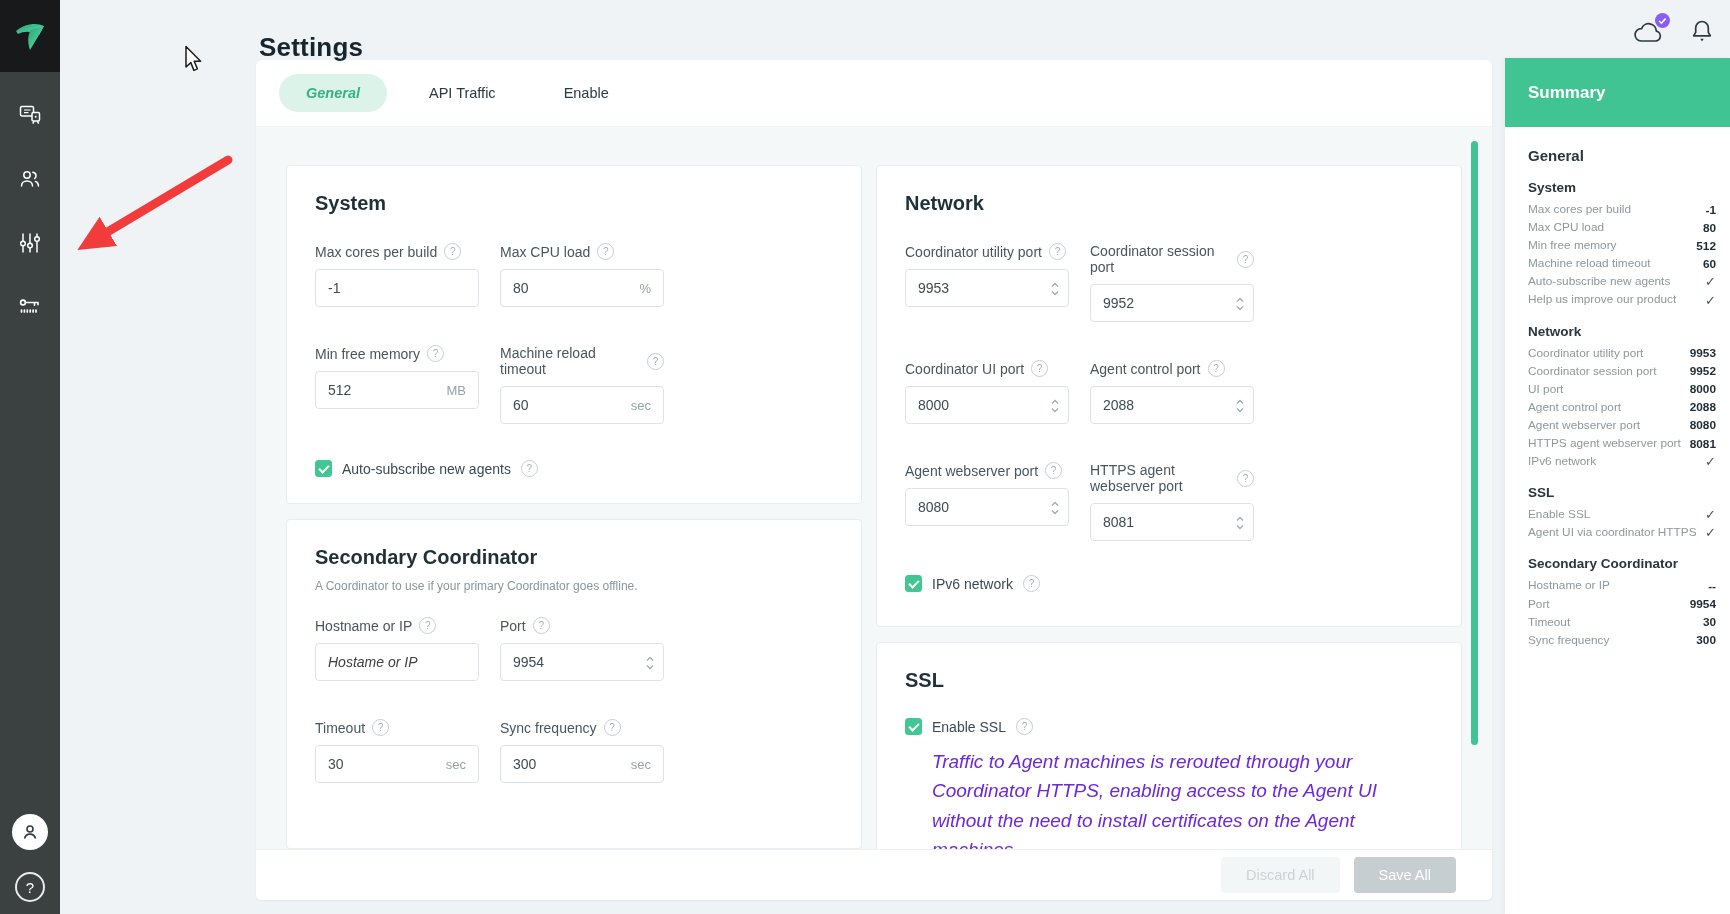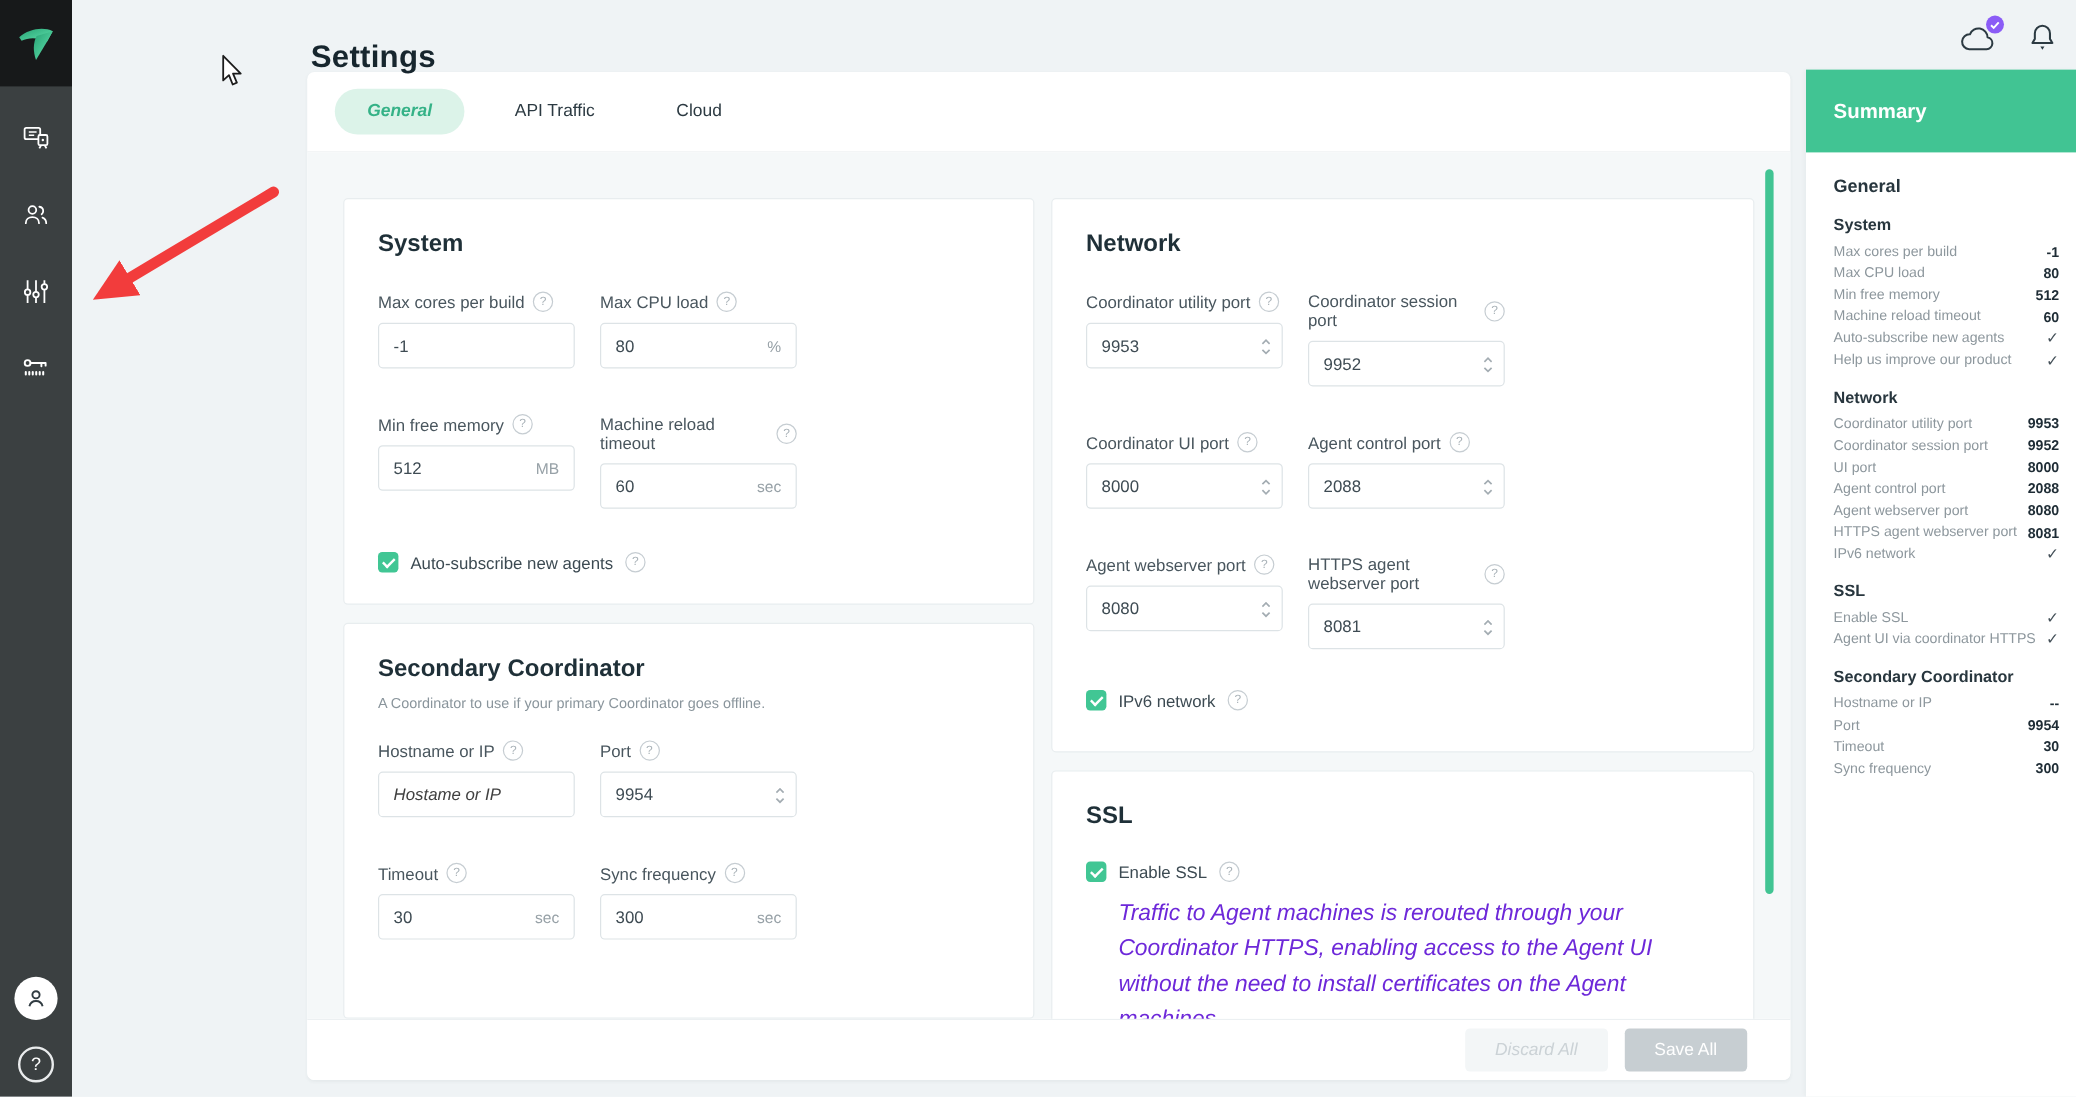--- a/index.html
+++ b/index.html
@@ -47,21 +47,21 @@
   .checkrow{display:flex;align-items:center;gap:10px;font-size:14px;color:#3C4A52;}
   .checkbox{width:17px;height:17px;background:#41C694;border-radius:3.5px;position:relative;flex:none;cursor:pointer;}
   .checkbox::after{content:"";position:absolute;left:4px;top:4.5px;width:8px;height:4px;
                    border-left:2px solid #fff;border-bottom:2px solid #fff;transform:rotate(-45deg);}
   .ssl-sub{margin:14px 0 0 27px;}
   .ssl-desc{margin:12px 0 4px 27px;font-size:19px;color:#6d28d9;line-height:1.55;width:506px;font-style:italic;}
   .scroll-thumb{position:absolute;right:14px;top:14px;width:7px;height:604px;background:#41C493;border-radius:4px;cursor:grab;}
   .footer{height:50px;flex:none;border-top:1px solid #ECF0F2;background:#fff;border-radius:0 0 6px 6px;
           display:flex;align-items:center;justify-content:flex-end;gap:14px;padding-right:36px;}
   .btn{height:36px;padding:0 25px;border-radius:4px;border:none;font-family:inherit;font-size:14.5px;cursor:default;}
-  .btn-discard{background:#F3F6F7;color:#CBD2D6;font-style:italic;}
+  .btn-discard{background:#F3F6F7;color:#CBD2D6;}
   .btn-save{background:#C7CED2;color:#FFFFFF;}
   
   .summary{position:absolute;right:0;top:58px;width:225px;bottom:0;background:#fff;
            box-shadow:-2px 0 4px rgba(30,50,60,.04);z-index:4;}
   .summary-header{background:#41C493;color:#fff;font-size:17px;font-weight:700;padding:25px 16px 24px 23px;}
   .summary-body{padding:20px 14px 0 23px;}
   .group-heading{font-size:15px;font-weight:700;color:#28363E;margin-bottom:4px;}
   .ssec-title{font-size:13.5px;font-weight:700;color:#28363E;margin:16px 0 7px;}
   .srow{display:flex;align-items:center;justify-content:space-between;gap:6px;margin-bottom:3px;}
   .srow-label{color:#8D979D;font-size:11.8px;line-height:1.28;}
@@ -151,21 +151,21 @@
       <path d="M12 3.5 a6.3 6.3 0 0 1 6.3 6.3 v4.6 l2 3.4 H3.7 l2-3.4 V9.8 A6.3 6.3 0 0 1 12 3.5 z"></path>
       <path d="M10.3 20.8 h3.4 l-1.7 2.6 z" fill="#2C3A42" stroke="none"></path>
     </svg>
   </button>
 </div>
 
 <div class="panel">
   <div class="tabbar">
       <button class="tab active">General</button>
       <button class="tab">API Traffic</button>
-      <button class="tab">Cloud</button>
+      <button class="tab">Enable</button>
     </div>
 
   <div class="scroll">
     <div class="col col-left">
       <section class="card">
         <div class="card-title">System</div>
         <div class="fields">
             <div class="field">
               <div class="field-label">
                 <span>Max cores per build</span>

